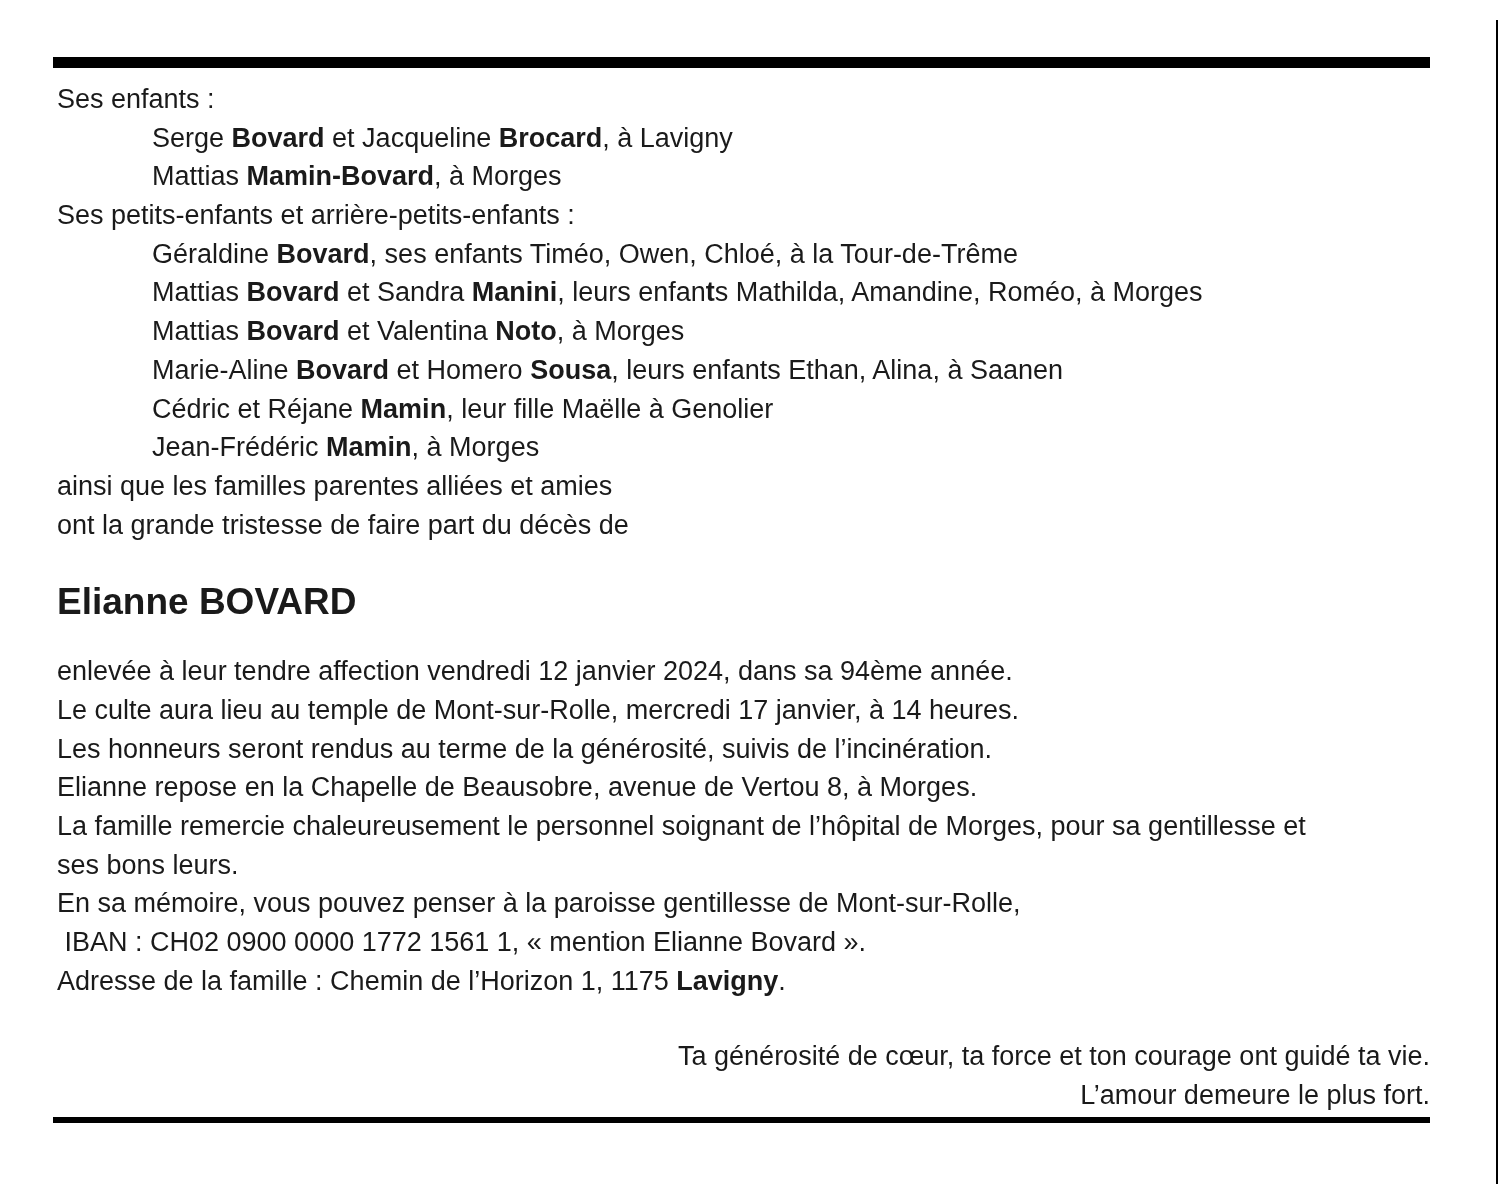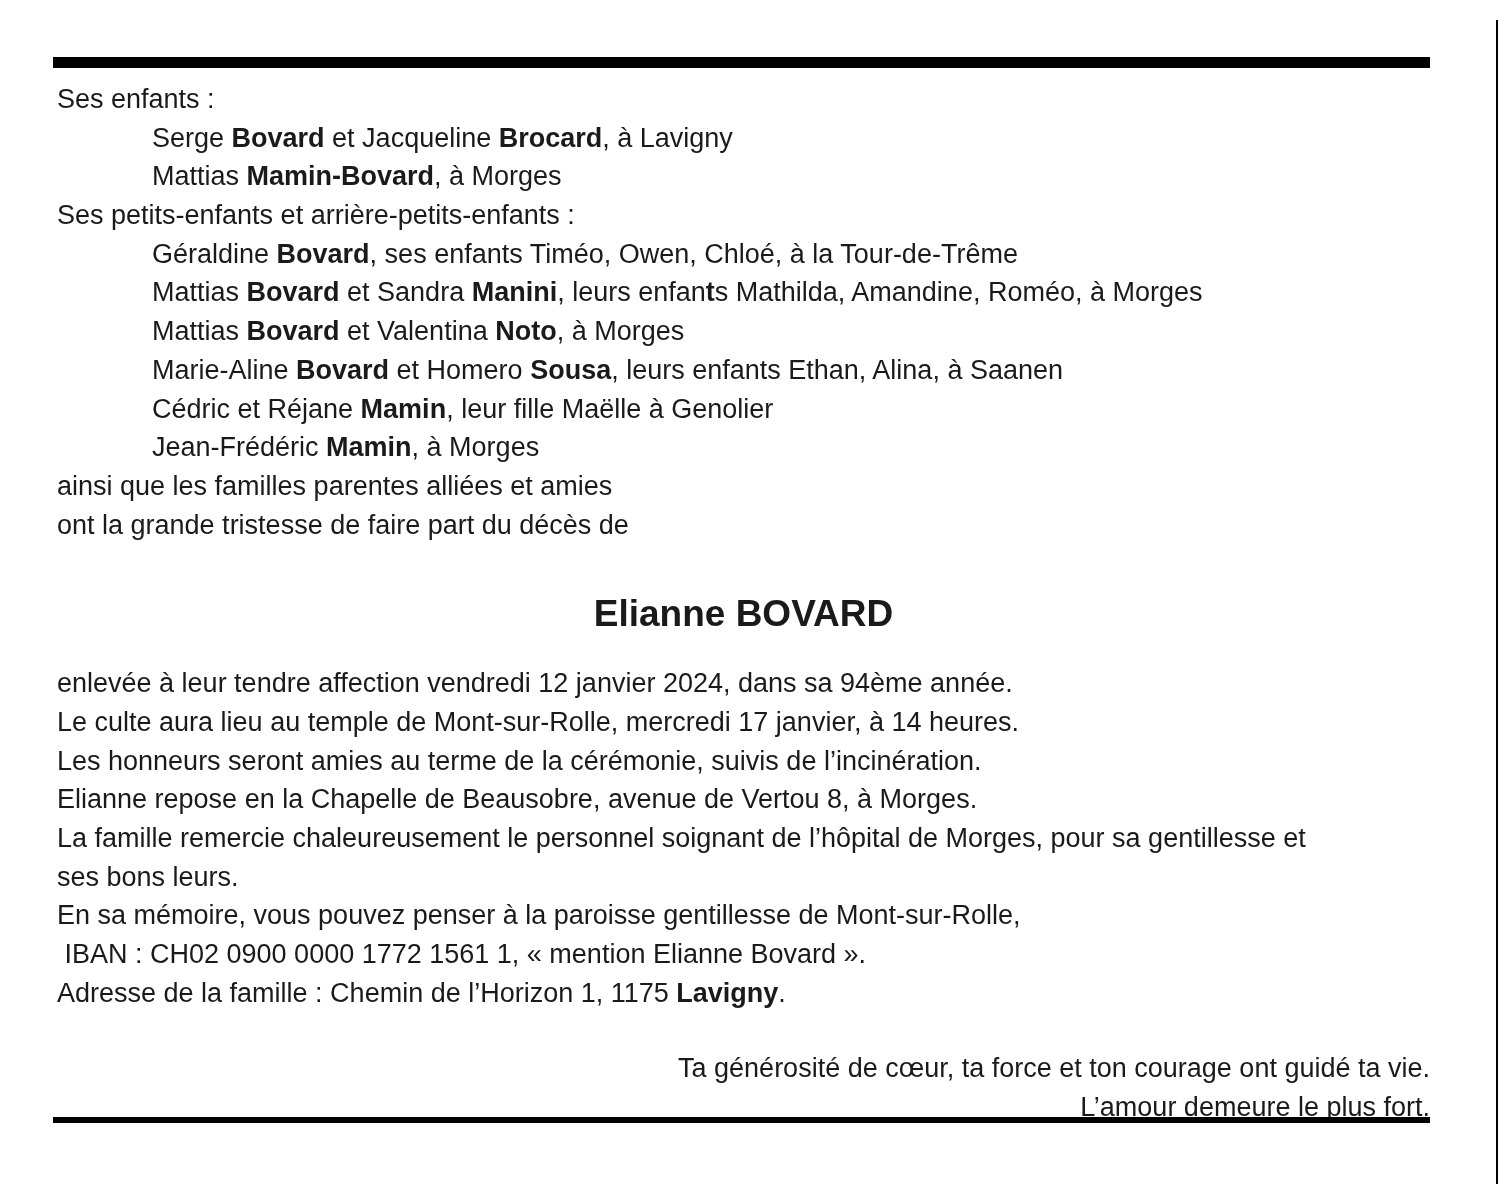--- a/index.html
+++ b/index.html
@@ -44,22 +44,21 @@
     font-size: 27px;
     line-height: 38.7px;
   }
   .line {
     white-space: pre;
     height: 38.7px;
   }
   .line.indent { padding-left: 95px; }
   .seg.bold { font-weight: bold; }
   .deceased-name {
-    margin-top: 46px;
-    text-align: center;
+    margin-top: 34px;
     font-size: 37px;
     font-weight: bold;
     line-height: 48px;
     white-space: pre;
   }
   .ceremony-section { margin-top: 26px; }
   .epitaph-section {
     margin-top: 37px;
     text-align: right;
   }
@@ -84,21 +83,21 @@
         <div class="line indent"><span class="seg">Jean-Frédéric </span><span class="seg bold">Mamin</span><span class="seg">, à Morges</span></div>
         <div class="line"><span class="seg">ainsi que les familles parentes alliées et amies</span></div>
         <div class="line"><span class="seg">ont la grande tristesse de faire part du décès de</span></div>
       </div>
 
     <div class="deceased-name">Elianne BOVARD</div>
 
     <div class="ceremony-section">
         <div class="line"><span class="seg">enlevée à leur tendre affection vendredi 12 janvier 2024, dans sa 94ème année.</span></div>
         <div class="line"><span class="seg">Le culte aura lieu au temple de Mont-sur-Rolle, mercredi 17 janvier, à 14 heures.</span></div>
-        <div class="line"><span class="seg">Les honneurs seront amies au terme de la cérémonie, suivis de l’incinération.</span></div>
+        <div class="line"><span class="seg">Les honneurs seront rendus au terme de la générosité, suivis de l’incinération.</span></div>
         <div class="line"><span class="seg">Elianne repose en la Chapelle de Beausobre, avenue de Vertou 8, à Morges.</span></div>
         <div class="line"><span class="seg">La famille remercie chaleureusement le personnel soignant de l’hôpital de Morges, pour sa gentillesse et</span></div>
         <div class="line"><span class="seg">ses bons leurs.</span></div>
         <div class="line"><span class="seg">En sa mémoire, vous pouvez penser à la paroisse gentillesse de Mont-sur-Rolle,</span></div>
         <div class="line"><span class="seg"> IBAN : CH02 0900 0000 1772 1561 1, « mention Elianne Bovard ».</span></div>
         <div class="line"><span class="seg">Adresse de la famille : Chemin de l’Horizon 1, 1175 </span><span class="seg bold">Lavigny</span><span class="seg">.</span></div>
       </div>
 
     <div class="epitaph-section">
         <div class="line"><span class="seg">Ta générosité de cœur, ta force et ton courage ont guidé ta vie.</span></div>

